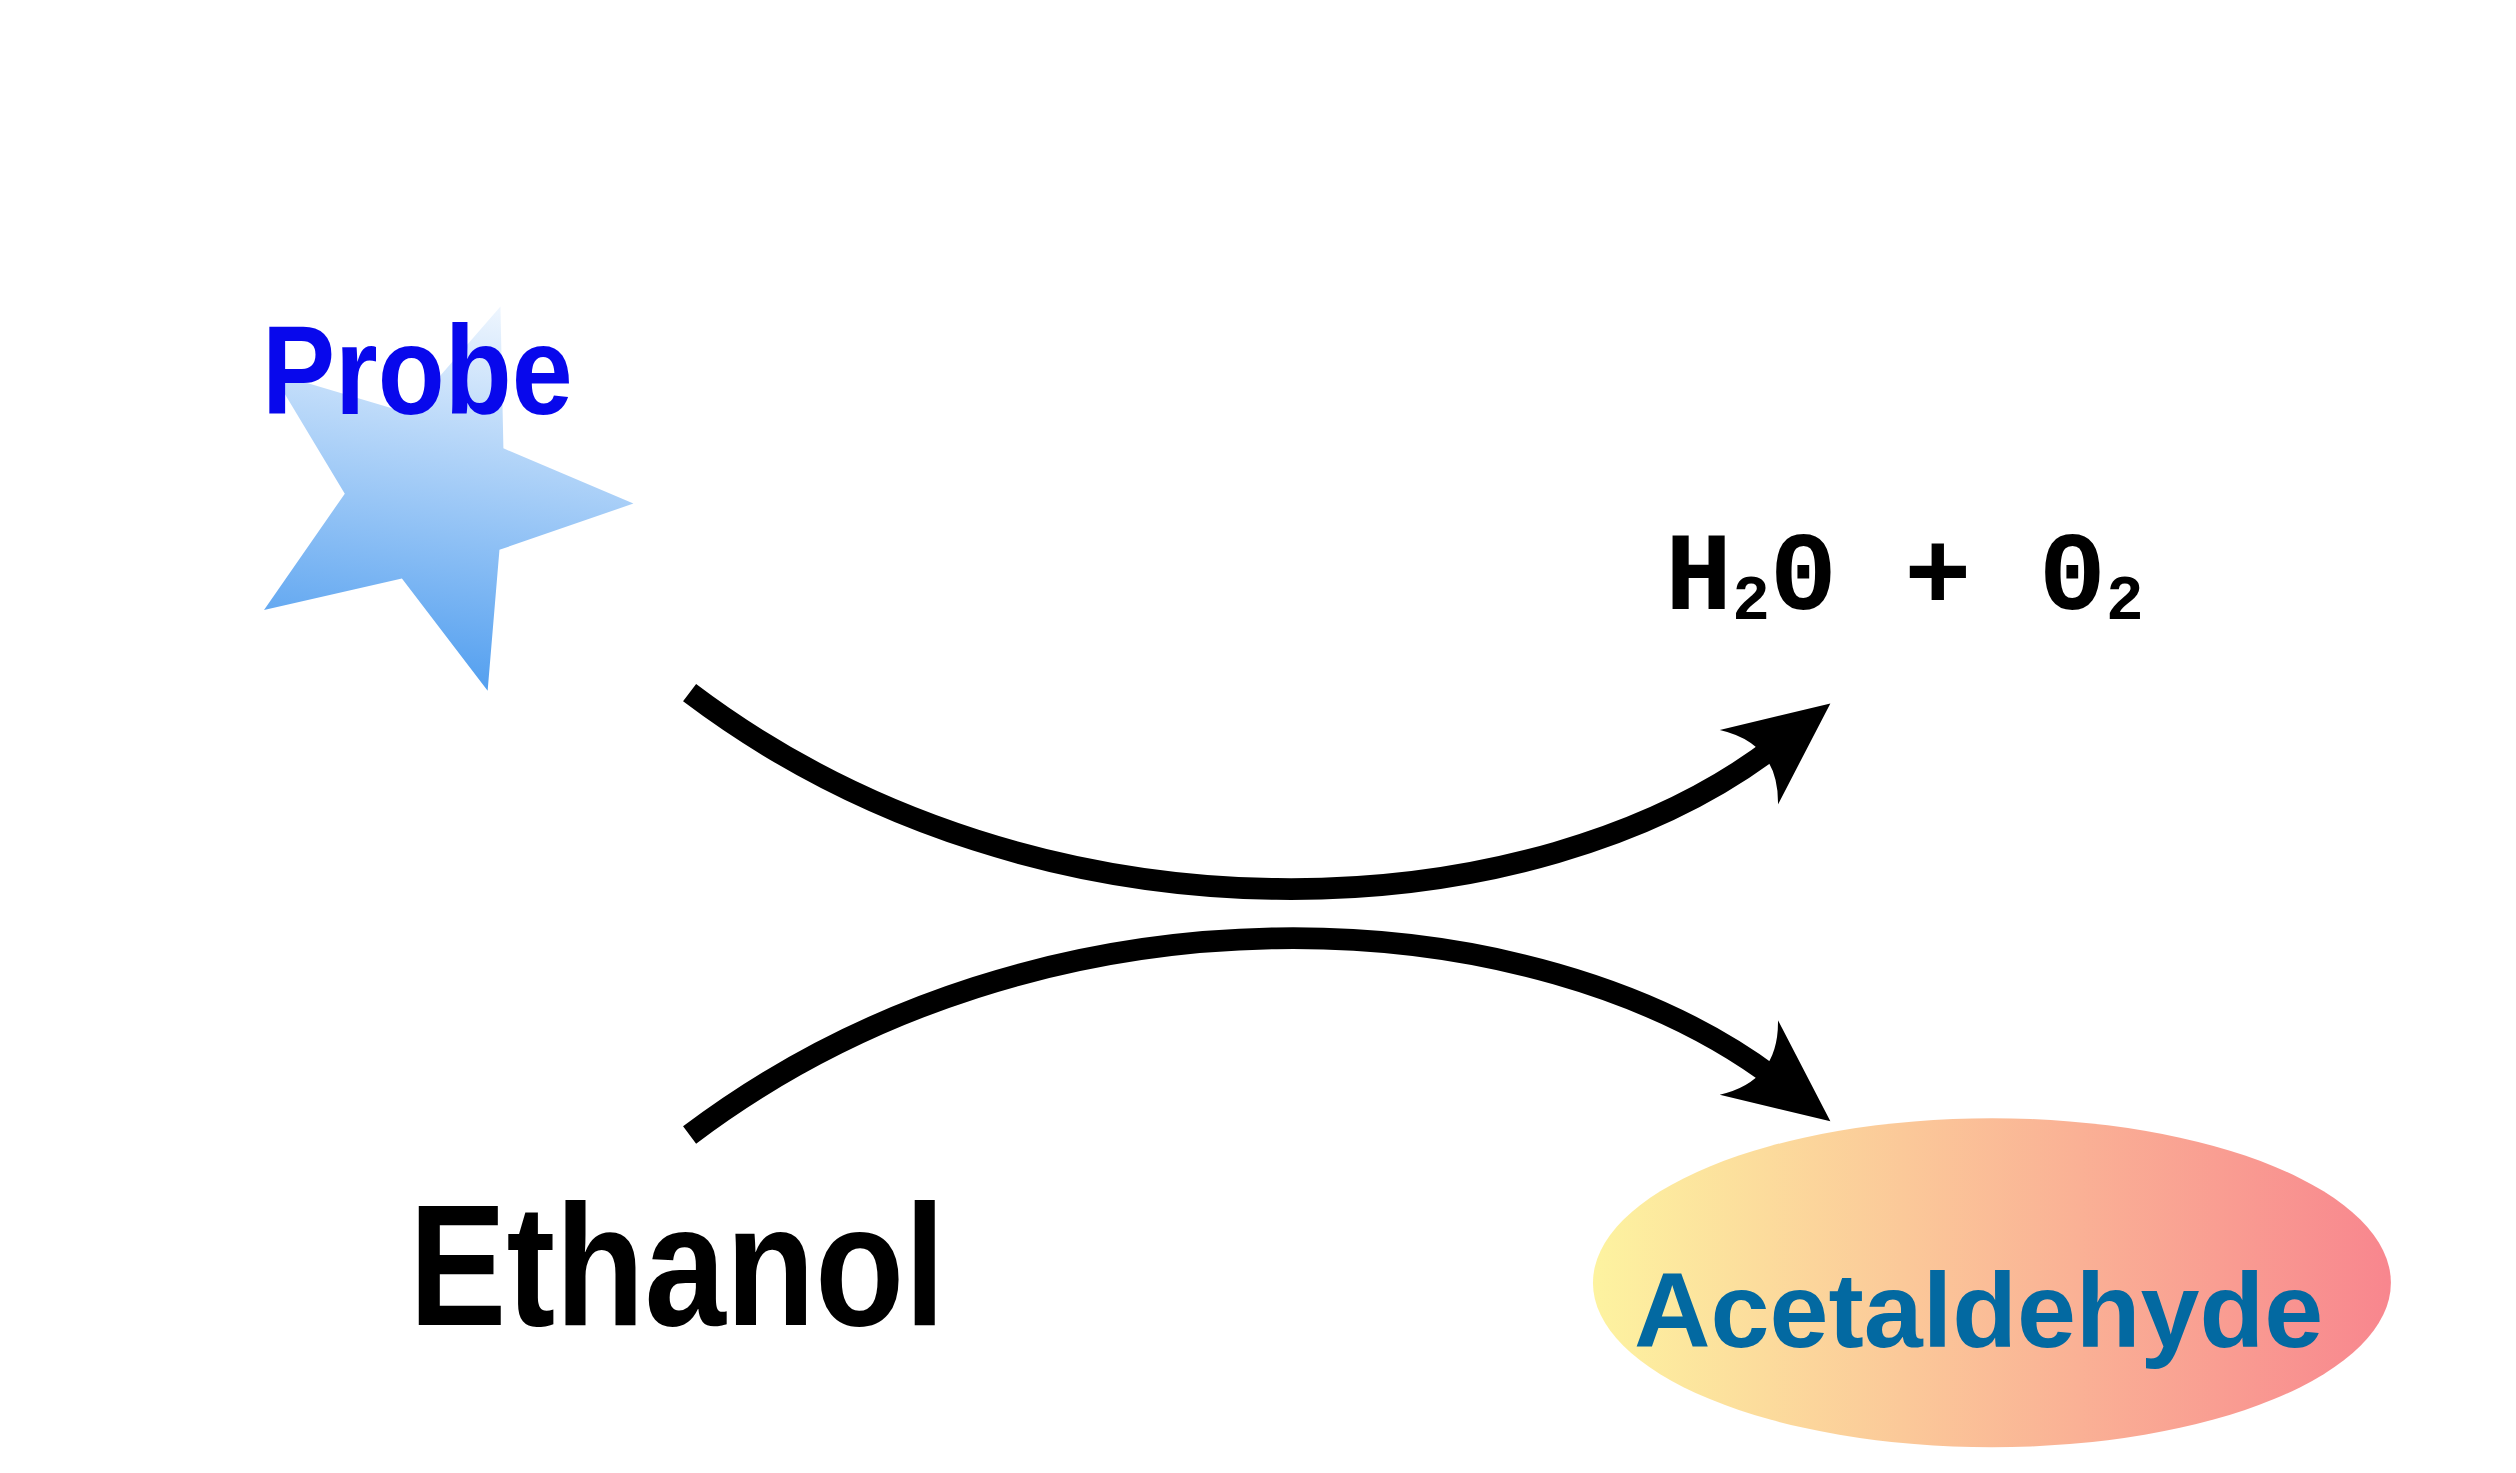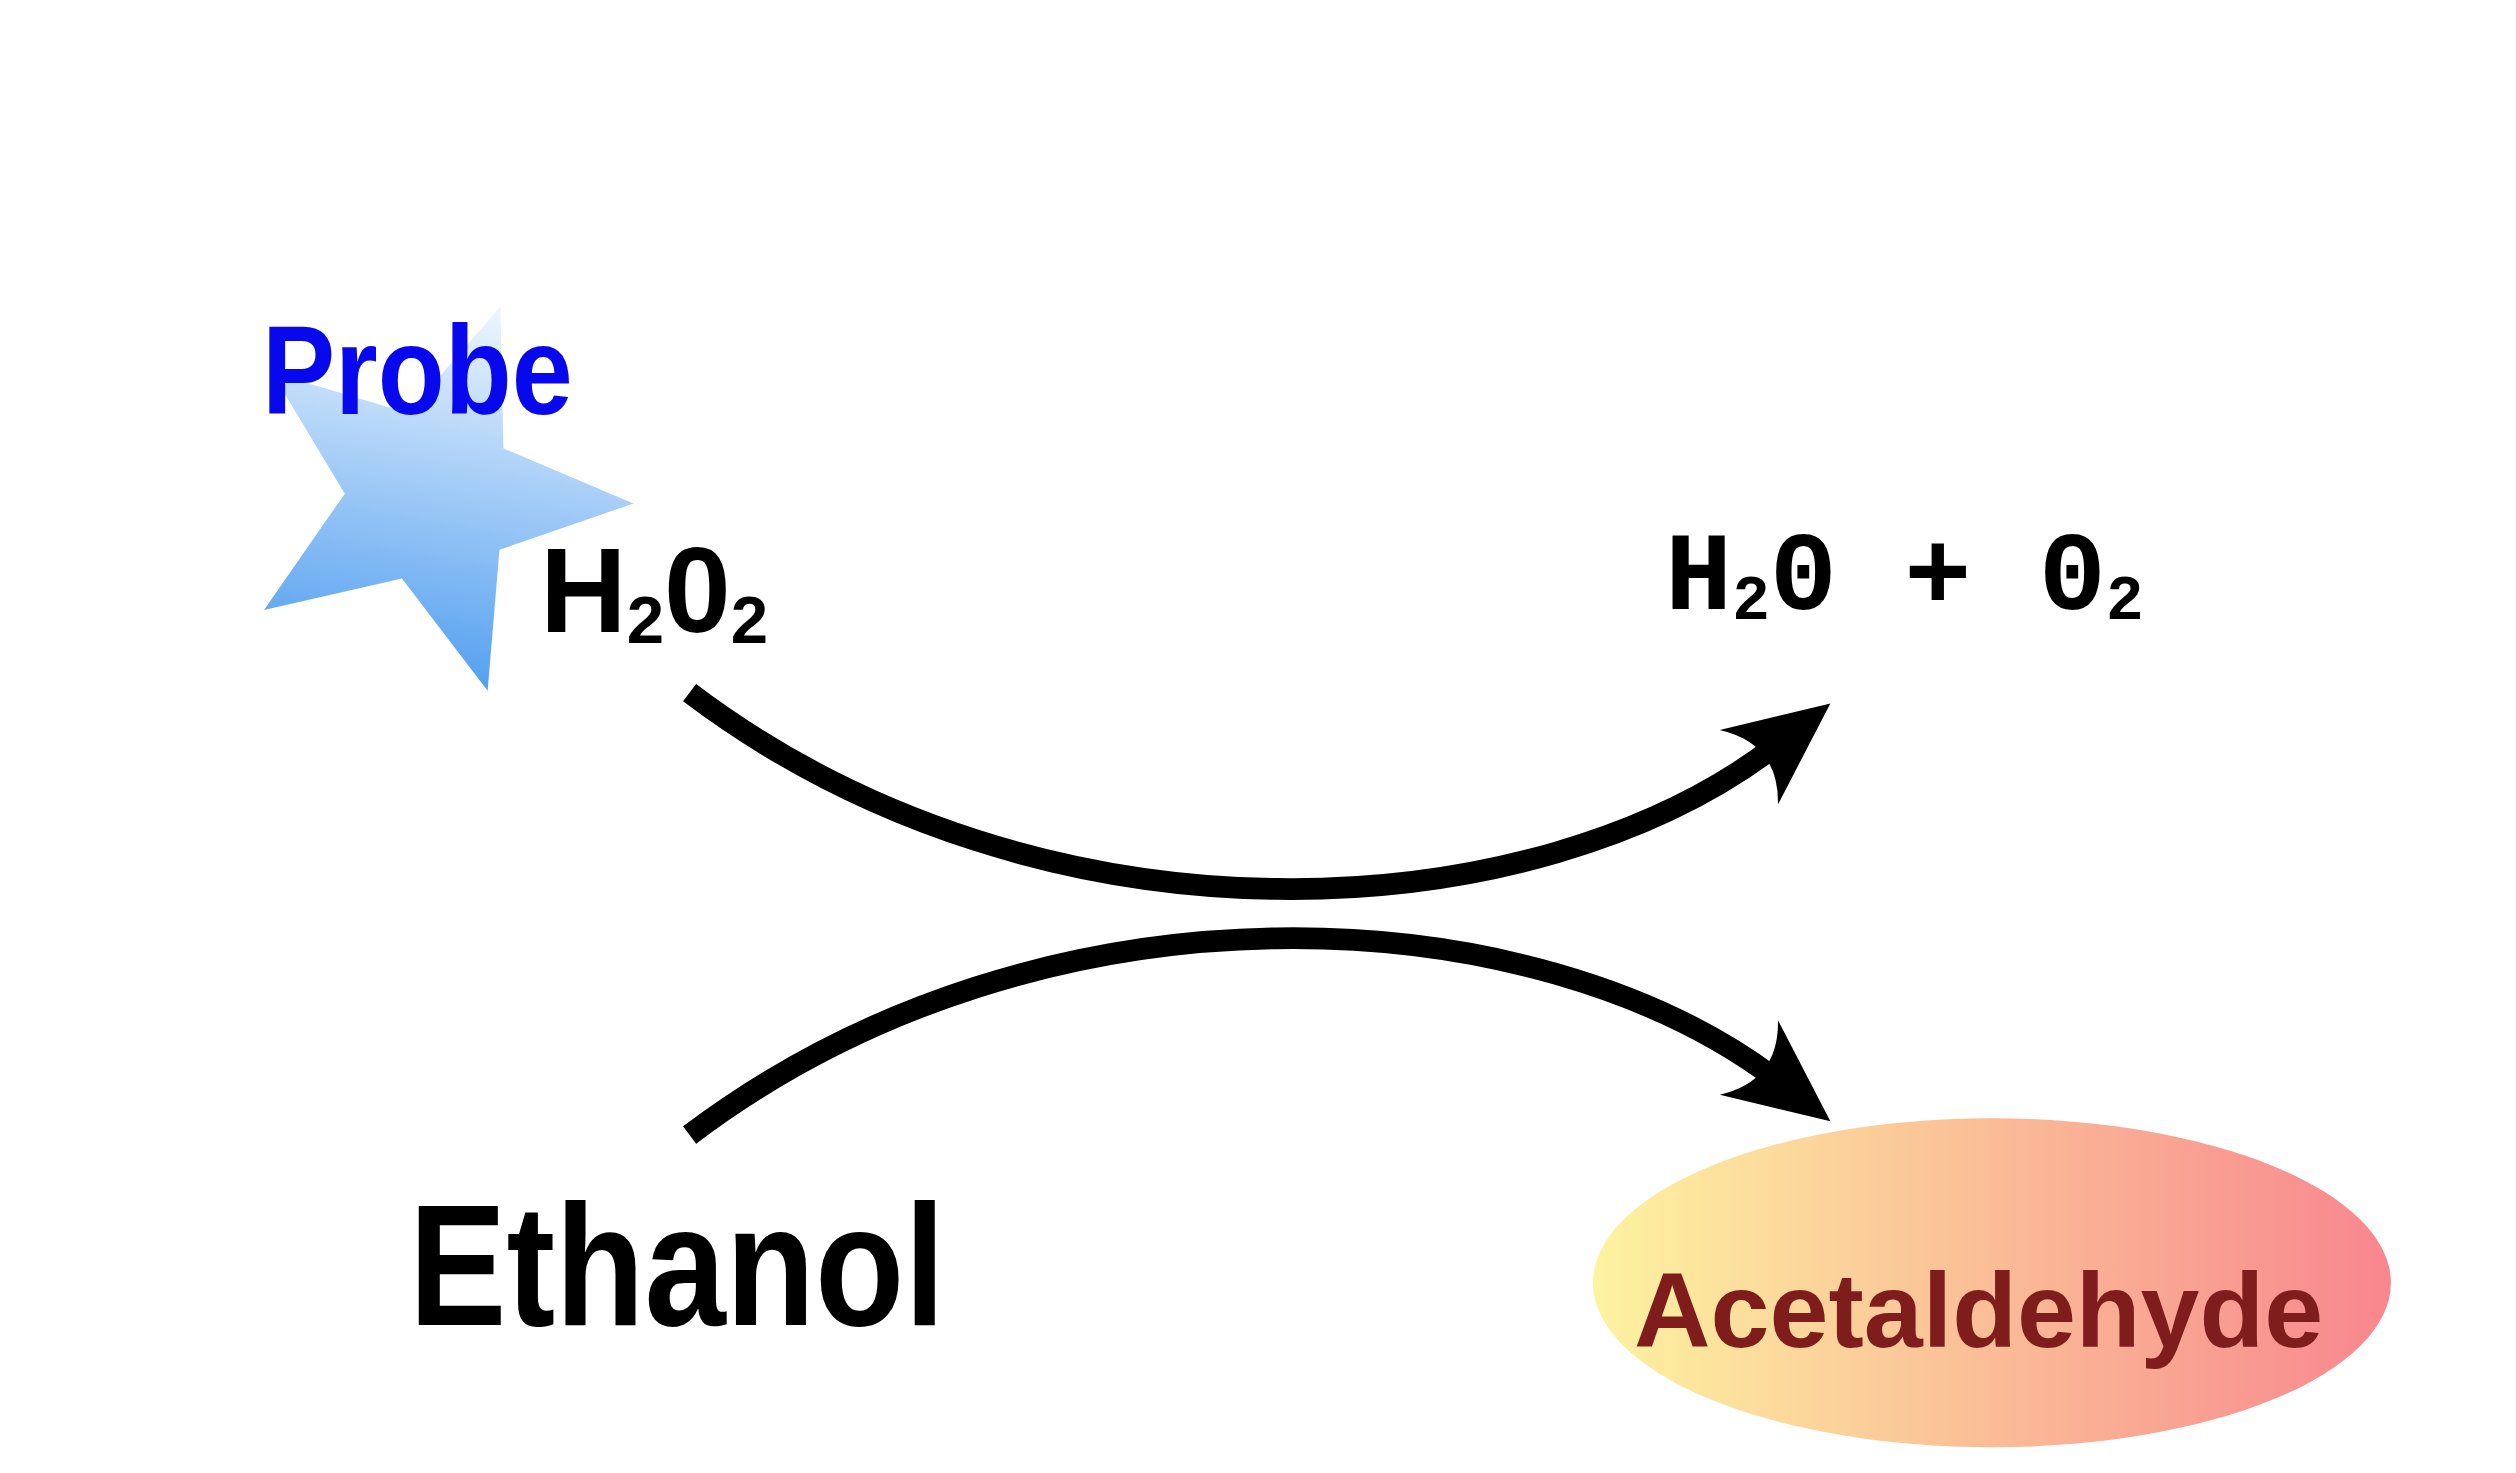--- a/index.html
+++ b/index.html
@@ -76,26 +76,23 @@
 
     <path d="M 700 703 C 1060 975, 1560 945, 1805 755" fill="none" stroke-width="22" stroke-linecap="butt" stroke="#000000"></path>
     <path transform="translate(1858,714) rotate(-38)" d="M 0 0 L -105 48 Q -66 0 -105 -48 Z" fill="#000000"></path>
 
     <path d="M 700 1152 C 1060 880, 1560 910, 1805 1097" fill="none" stroke-width="22" stroke-linecap="butt" stroke="#000000"></path>
     <path transform="translate(1858,1138) rotate(38)" d="M 0 0 L -105 48 Q -66 0 -105 -48 Z" fill="#000000"></path>
   </svg>
 
   <div class="txt probe" style="color: rgb(8, 8, 236);">Probe</div>
 
-  <div class="txt peroxide" style="color: rgb(0, 0, 0);">
-    <span>H</span><sub>2</sub><span>0</span><sub>2</sub>
-  </div>
 
   <div class="txt products" style="color: rgb(0, 0, 0);">
     <span>H</span><sub>2</sub><span>0 + 0</span><sub>2</sub>
   </div>
 
   <div class="txt ethanol" style="color: rgb(0, 0, 0);">Ethanol</div>
 
-  <div class="txt acetaldehyde" style="color: #7f1d1d;">Acetaldehyde</div>
+  <div class="txt acetaldehyde" style="color: #0369a1;">Acetaldehyde</div>
 
 </div>
 
 
 </body></html>

